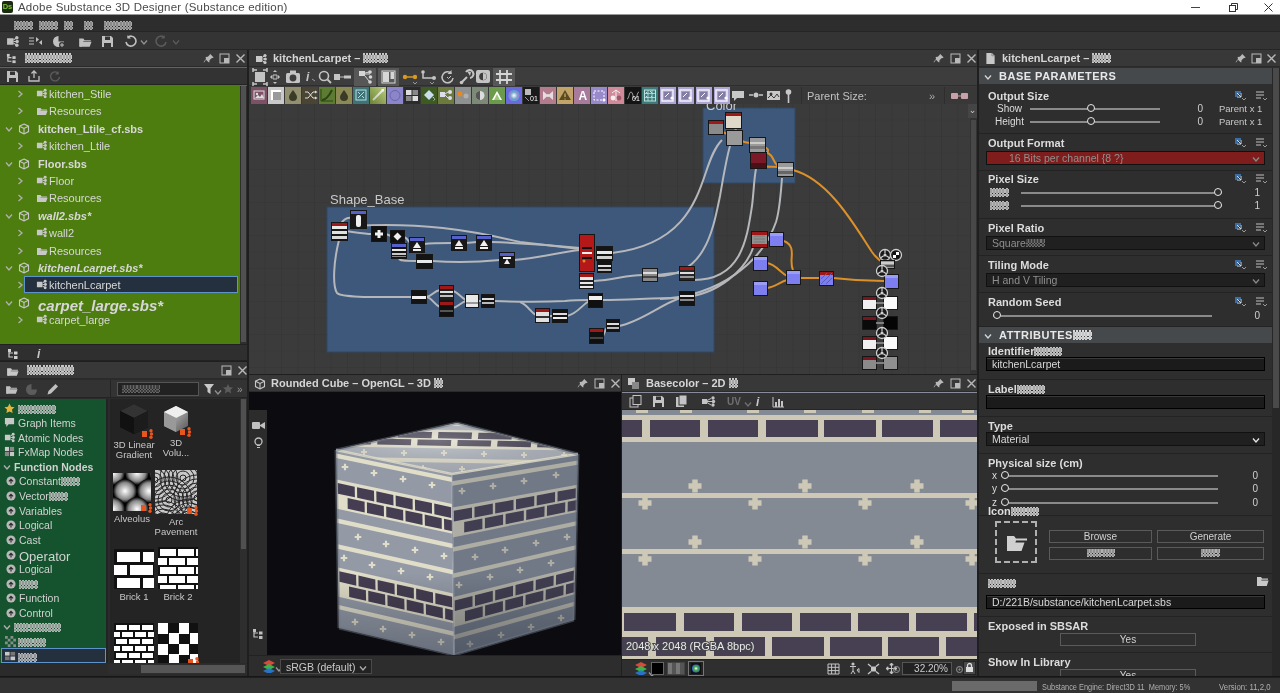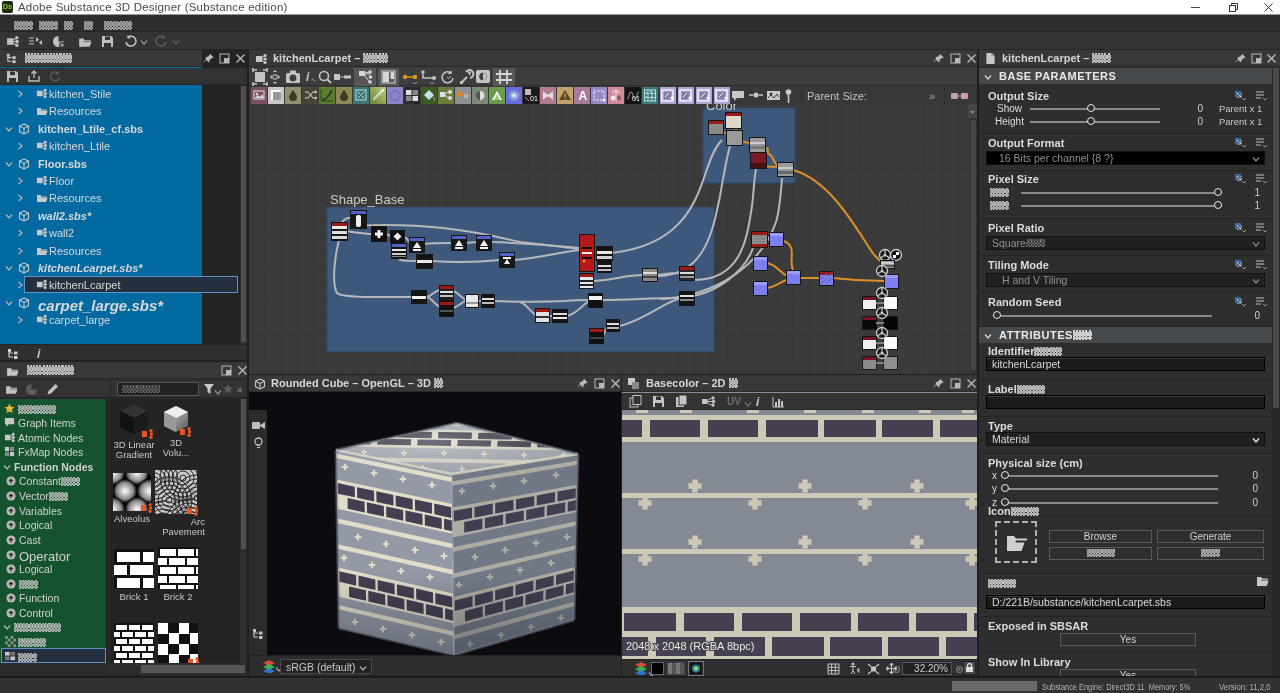--- a/index.html
+++ b/index.html
@@ -68,21 +68,21 @@
         <path d="M1 2.5l3 3.5 3-3.5" fill="none" stroke="#909090" stroke-width="1.3"></path>
       </svg>
 <svg class="ab" style="left:155px;top:3px" width="13" height="13" viewBox="0 0 13 13">
         <path d="M9.5 2.5A5 5 0 1 0 11 7" fill="none" stroke="#5a5a5a" stroke-width="1.6"></path>
         <path d="M9.5 0v3.5H6z" fill="#5a5a5a"></path>
       </svg>
 <svg class="ab" style="left:172px;top:6px" width="8" height="8" viewBox="0 0 8 8">
         <path d="M1 2.5l3 3.5 3-3.5" fill="none" stroke="#5a5a5a" stroke-width="1.3"></path>
       </svg>
 </div>
-<div class="ab" style="left:0;top:50px;width:202px;height:294px;background:#0369a1">
+<div class="ab" style="left:0;top:50px;width:247px;height:294px;background:#4d7c0f">
 <div class="hdr">
 <svg class="hico" style="left:6px" width="12" height="12" viewBox="0 0 12 12">
           <path d="M2 1v8h4M2 5h4" stroke="#c8c8c8" stroke-width="1.2" fill="none"></path>
           <rect x="1" y="1" width="3" height="3" fill="#c8c8c8"></rect>
           <rect x="7" y="3.5" width="3.5" height="3" fill="#c8c8c8"></rect>
           <rect x="7" y="8" width="3.5" height="3" fill="#c8c8c8"></rect>
         </svg>
 <span style="position:absolute;left:25px"><i class="k" style="width:47px;height:10px;opacity:0.9"></i></span>
 <svg class="ab" style="left:203px;top:3px" width="11" height="11" viewBox="0 0 11 11">
           <path d="M6.2 1l3.5 3.5-1.2.5-1 .2-2 2-.2 2.3-1-.4L2 6.8l-2.2 3 .1-1.3L2 5.9l-.4-2 2.2-.2 2-2 .2-1z" fill="#b9b9b9" transform="translate(1,0)"></path>
@@ -505,21 +505,21 @@
               <circle cx="42" cy="28" r="23"></circle>
             </g>
           </svg>
           <svg class="ab" style="right:-2px;bottom:-2px" width="12" height="10" viewBox="0 0 12 10">
             <rect x="0" y="2" width="5" height="6" fill="#e8551e"></rect>
             <circle cx="9" cy="1.8" r="1.7" fill="#e8551e"></circle>
             <circle cx="9.5" cy="5" r="1.7" fill="#e8551e"></circle>
             <circle cx="9" cy="8.2" r="1.7" fill="#e8551e"></circle>
           </svg>
         </div>
-        <div class="ab" style="left:37px;top:118px;width:58px;text-align:right;font-size:9.5px;color:#c8c8c8;line-height:10px">Arc<br>Pavement</div>
+        <div class="ab" style="left:37px;top:118px;width:58px;text-align:center;font-size:9.5px;color:#c8c8c8;line-height:10px">Arc<br>Pavement</div>
 <div class="ab" style="left:4px;top:150px;width:40px;height:40px">
           <svg width="40" height="40" viewBox="0 0 40 40">
             <rect width="40" height="40" fill="#111"></rect>
             <rect x="3" y="3" width="23" height="10" fill="#fff"></rect>
             <rect x="29" y="3" width="23" height="10" fill="#fff"></rect>
             <rect x="-10" y="16" width="23" height="10" fill="#fff"></rect>
             <rect x="16" y="16" width="23" height="10" fill="#fff"></rect>
             <rect x="3" y="29" width="23" height="10" fill="#fff"></rect>
             <rect x="29" y="29" width="23" height="10" fill="#fff"></rect>
           </svg>
@@ -1779,21 +1779,21 @@
         <div class="ab" style="left:9px;top:69px;font-weight:bold;color:#dcdcdc;font-size:11px">Output Format</div>
         <svg class="ab" style="left:255px;top:69px" width="12" height="11" viewBox="0 0 12 11">
           <rect x="1" y="1" width="6" height="6" fill="#3a6ea5"></rect>
           <path d="M3 3l4 4M7 3v4h-4" stroke="#cde"></path>
           <path d="M8 8l2 2 2-2" stroke="#999" fill="none"></path>
         </svg>
         <svg class="ab" style="left:276px;top:69px" width="13" height="11" viewBox="0 0 13 11">
           <path d="M1 2h8M1 5h8M1 8h5" stroke="#c0c0c0"></path>
           <path d="M8 8l2 2 2-2" stroke="#999" fill="none"></path>
         </svg>
-        <div class="ab" style="left:7px;top:83px;width:279px;height:14px;background:#000000;border:1px solid #111;color:#8f8f8f;font-size:10.5px;line-height:13px;padding-left:12px">16 Bits per channel {8 ?}<svg class="ab" style="right:4px;top:4px" width="8" height="7" viewBox="0 0 8 7">
+        <div class="ab" style="left:7px;top:83px;width:279px;height:14px;background:#7f1d1d;border:1px solid #111;color:#8f8f8f;font-size:10.5px;line-height:13px;padding-left:22px">16 Bits per channel {8 ?}<svg class="ab" style="right:4px;top:4px" width="8" height="7" viewBox="0 0 8 7">
             <path d="M1 1.5l3 3.5 3-3.5" fill="none" stroke="#888" stroke-width="1.3"></path>
           </svg></div>
         <div class="ab" style="left:0;top:102px;width:293px;height:1px;background:#232323"></div>
         <div class="ab" style="left:9px;top:105px;font-weight:bold;color:#dcdcdc;font-size:11px">Pixel Size</div>
         <svg class="ab" style="left:255px;top:105px" width="12" height="11" viewBox="0 0 12 11">
           <rect x="1" y="1" width="6" height="6" fill="#3a6ea5"></rect>
           <path d="M3 3l4 4M7 3v4h-4" stroke="#cde"></path>
           <path d="M8 8l2 2 2-2" stroke="#999" fill="none"></path>
         </svg>
         <svg class="ab" style="left:276px;top:105px" width="13" height="11" viewBox="0 0 13 11">
@@ -1826,21 +1826,21 @@
         <div class="ab" style="left:9px;top:191px;font-weight:bold;color:#dcdcdc;font-size:11px">Tiling Mode</div>
         <svg class="ab" style="left:255px;top:191px" width="12" height="11" viewBox="0 0 12 11">
           <rect x="1" y="1" width="6" height="6" fill="#3a6ea5"></rect>
           <path d="M3 3l4 4M7 3v4h-4" stroke="#cde"></path>
           <path d="M8 8l2 2 2-2" stroke="#999" fill="none"></path>
         </svg>
         <svg class="ab" style="left:276px;top:191px" width="13" height="11" viewBox="0 0 13 11">
           <path d="M1 2h8M1 5h8M1 8h5" stroke="#c0c0c0"></path>
           <path d="M8 8l2 2 2-2" stroke="#999" fill="none"></path>
         </svg>
-        <div class="ab" style="left:7px;top:205px;width:279px;height:14px;background:#202020;border:1px solid #111;color:#8f8f8f;font-size:10.5px;line-height:13px;padding-left:15px">H and V Tiling<svg class="ab" style="right:4px;top:4px" width="8" height="7" viewBox="0 0 8 7">
+        <div class="ab" style="left:7px;top:205px;width:279px;height:14px;background:#202020;border:1px solid #111;color:#8f8f8f;font-size:10.5px;line-height:13px;padding-left:5px">H and V Tiling<svg class="ab" style="right:4px;top:4px" width="8" height="7" viewBox="0 0 8 7">
             <path d="M1 1.5l3 3.5 3-3.5" fill="none" stroke="#888" stroke-width="1.3"></path>
           </svg></div>
         <div class="ab" style="left:0;top:224px;width:293px;height:1px;background:#232323"></div>
         <div class="ab" style="left:9px;top:228px;font-weight:bold;color:#dcdcdc;font-size:11px">Random Seed</div>
         <svg class="ab" style="left:255px;top:228px" width="12" height="11" viewBox="0 0 12 11">
           <rect x="1" y="1" width="6" height="6" fill="#3a6ea5"></rect>
           <path d="M3 3l4 4M7 3v4h-4" stroke="#cde"></path>
           <path d="M8 8l2 2 2-2" stroke="#999" fill="none"></path>
         </svg>
         <svg class="ab" style="left:276px;top:228px" width="13" height="11" viewBox="0 0 13 11">

